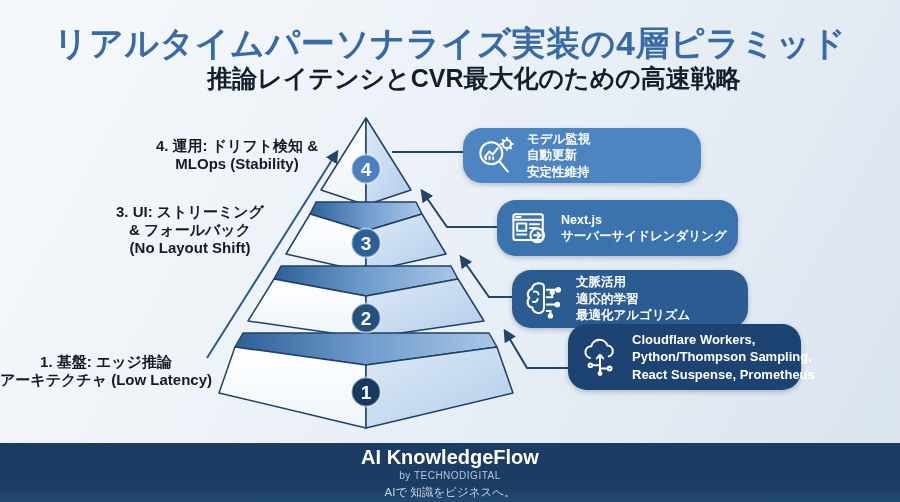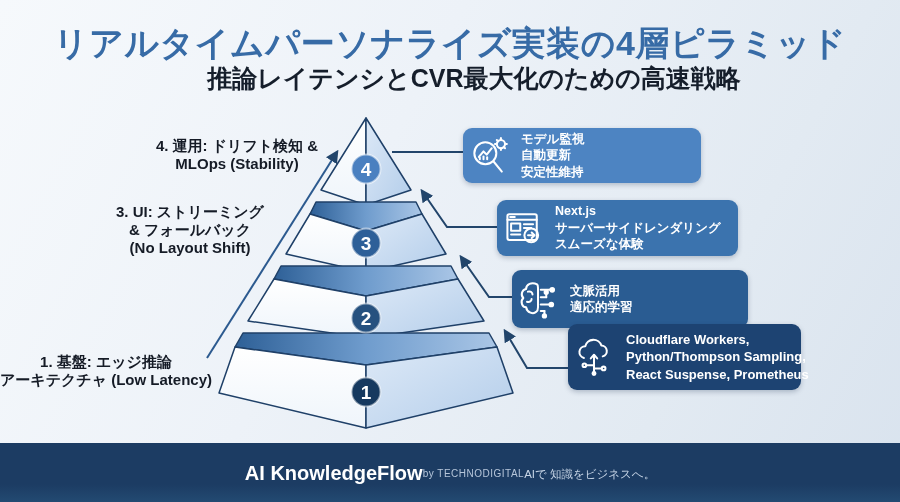--- a/index.html
+++ b/index.html
@@ -16,30 +16,30 @@
     position:absolute;top:62px;left:0;width:900px;text-align:center;
     font-size:25px;font-weight:bold;color:#151e2b;padding-left:24px;
   }
   .stage{position:absolute;left:0;top:0;width:900px;height:502px;}
   .side-label{
     position:absolute;transform:translateX(-50%);text-align:center;
     font-weight:bold;color:#151b26;font-size:15px;line-height:18px;white-space:nowrap;
   }
   .info-box{
     position:absolute;display:flex;align-items:center;gap:10px;
-    border-radius:9px;padding:6px 4px;box-sizing:border-box;
+    border-radius:19px;padding:6px 10px;box-sizing:border-box;
     box-shadow:0 2px 5px rgba(20,40,70,0.25);
   }
   .info-box .txt{color:#ffffff;font-weight:bold;font-size:12.5px;line-height:1.32;}
   .info-box .txt div{white-space:nowrap;}
   .ibox-icon{flex:0 0 auto;}
   .footer{
     position:absolute;left:0;bottom:0;width:900px;height:59px;
     background:linear-gradient(180deg,#1c3c63 0%,#1c3c63 70%,#234a72 100%);
-    display:flex;flex-direction:row;align-items:center;justify-content:center;
+    display:flex;flex-direction:column;align-items:center;justify-content:center;
   }
   .footer .brand{color:#ffffff;font-weight:bold;font-size:20px;line-height:22px;}
   .footer .byline{color:#b6c6da;font-size:10px;letter-spacing:0.5px;margin-top:2px;}
   .footer .tagline{color:#c6d4e5;font-size:11.5px;margin-top:4px;}
 </style>
 </head>
 <body>
 
 <div class="scene">
 
@@ -155,21 +155,20 @@
       <line x1="25" y1="20" x2="35" y2="20"></line>
       <line x1="25" y1="24" x2="33" y2="24"></line>
       <line x1="11" y1="31" x2="21" y2="31"></line>
       <circle cx="33" cy="32" r="7.5"></circle>
       <line x1="29.5" y1="32" x2="36" y2="32"></line>
       <polyline points="33.5,29 36.5,32 33.5,35"></polyline>
     </svg>
     <div class="txt">
       <div>Next.js</div>
       <div>サーバーサイドレンダリング</div>
-      <div>スムーズな体験</div>
     </div>
   </div>
 
   <div class="info-box" style="left:512px;top:270px;width:236px;height:58px;background:#2a5c92;">
     <svg class="ibox-icon" width="44" height="44" viewBox="0 0 48 48" fill="none" stroke="#ffffff" stroke-width="2.2" stroke-linecap="round" stroke-linejoin="round">
       <path d="M23,8 C17,5 11,8 11,13 C6,14 5,20 8,23 C4,27 7,33 11,33 C12,39 19,41 22,38 C23.5,37 24,35 24,33 L24,12 C24,10 23.8,8.6 23,8 Z"></path>
       <path d="M13,16 C16,15 18,17 18,19"></path>
       <path d="M12,27 C15,28 17,26 17,24"></path>
       <line x1="27" y1="14" x2="37" y2="14"></line>
         <circle cx="39.5" cy="14" r="2" fill="#ffffff"></circle>
@@ -178,20 +177,21 @@
         <circle cx="33" cy="16.5" r="1.8" fill="#ffffff"></circle>
       <line x1="27" y1="30" x2="36" y2="30"></line>
         <circle cx="38.5" cy="30" r="2" fill="#ffffff"></circle>
       <line x1="27" y1="37" x2="31" y2="37"></line>
         <line x1="31" y1="37" x2="31" y2="41"></line>
         <circle cx="31" cy="42.5" r="1.8" fill="#ffffff"></circle>
     </svg>
     <div class="txt">
       <div>文脈活用</div>
       <div>適応的学習</div>
+      <div>最適化アルゴリズム</div>
     </div>
   </div>
 
   <div class="info-box" style="left:568px;top:324px;width:233px;height:66px;background:#1d4372;">
     <svg class="ibox-icon" width="44" height="44" viewBox="0 0 48 48" fill="none" stroke="#ffffff" stroke-width="2.2" stroke-linecap="round" stroke-linejoin="round">
       <path d="M13,25 a6.5,6.5 0 0 1 1.5,-12.8 a9,8.5 0 0 1 17.5,-0.7 a6,6 0 0 1 1.5,11.8"></path>
       <line x1="24" y1="40" x2="24" y2="22"></line>
       <polyline points="20.5,25.5 24,21.5 27.5,25.5"></polyline>
       <line x1="24" y1="33" x2="16" y2="33"></line>
         <circle cx="13.5" cy="33" r="2" fill="none"></circle>

